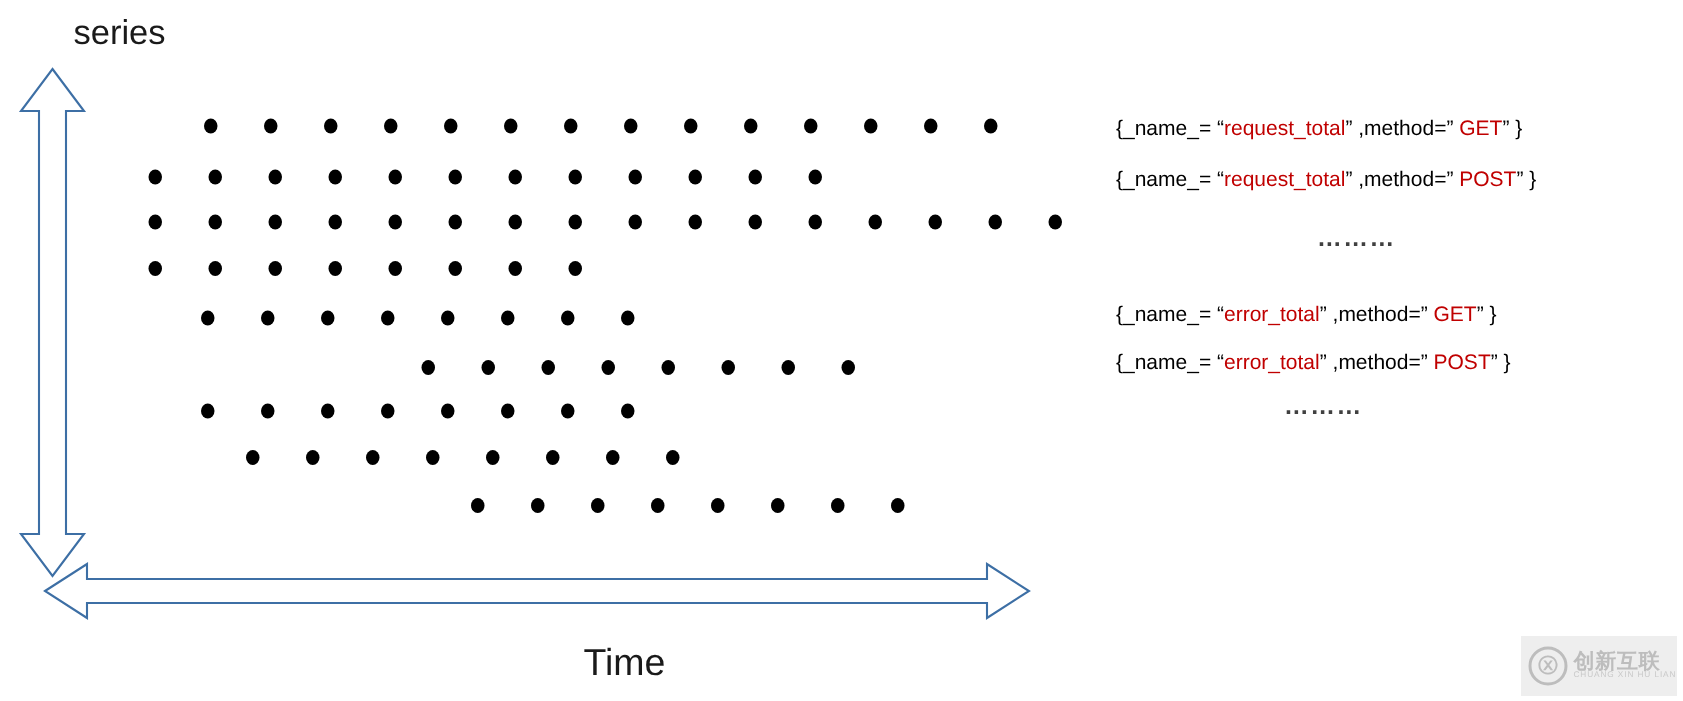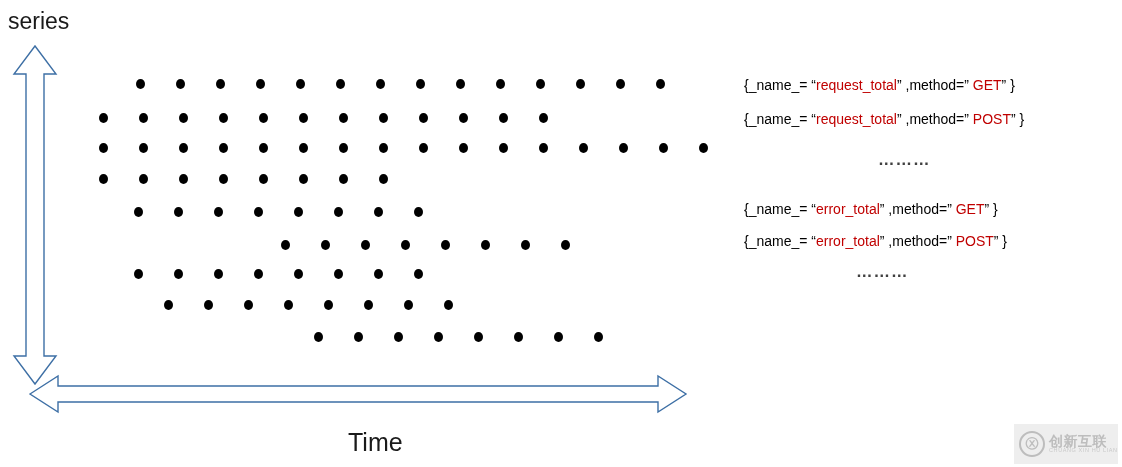--- a/index.html
+++ b/index.html
@@ -17,20 +17,21 @@
     background: #ffffff;
     overflow: hidden;
   }
 
   
   .axis-label {
     position: absolute;
     color: #1a1a1a;
     font-family: "Liberation Sans", sans-serif;
     white-space: nowrap;
+    margin-left: 41px;
   }
   #series-label {
     left: 8px;
     top: 8px;
     font-size: 23px;
   }
   #time-label {
     left: 348px;
     top: 428px;
     font-size: 25px;

